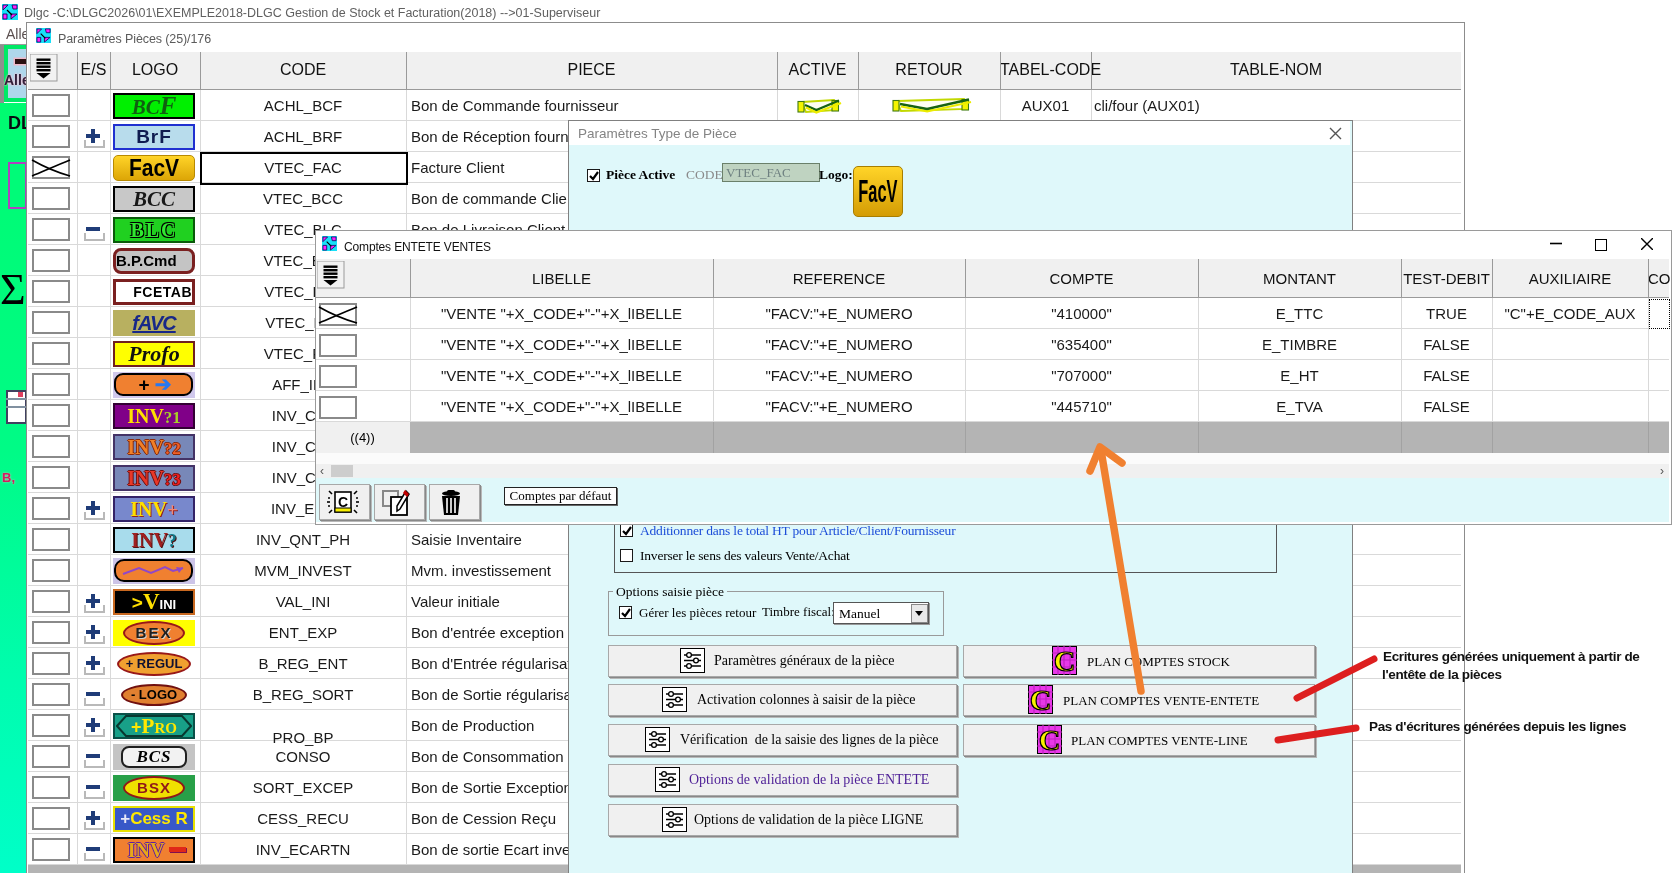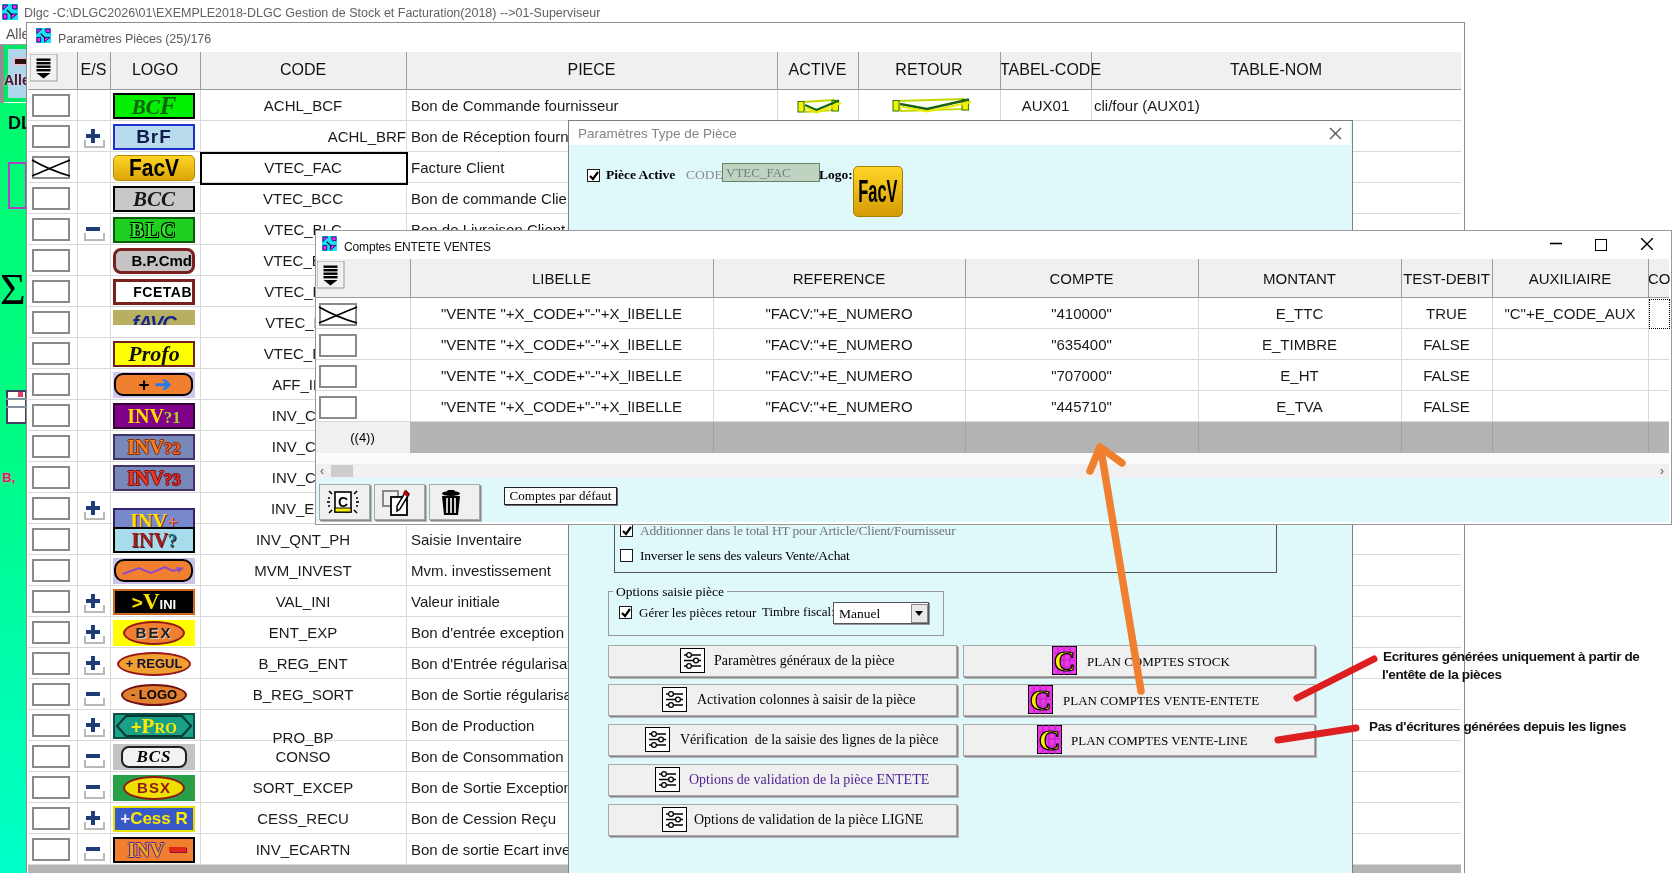--- a/index.html
+++ b/index.html
@@ -75,21 +75,21 @@
 <div class="ab" style="left:32px;top:94px;width:34px;height:19px;background:#fff;border:2px solid #8a8a8a;"></div>
 <div class="ab" style="left:113px;top:93px;width:78px;height:22px;line-height:22px;text-align:center;overflow:hidden;background:#00f000;border:2px solid #000;font-family:'Liberation Serif',serif;font-style:italic;font-weight:bold;font-size:21px;color:#106010;"><i>BC<span style="font-size:25px;">F</span></i></div>
 <div class="cell ctr" style="left:200px;top:97px;width:206px;font-size:15px;color:#1a1a1a;">ACHL_BCF</div>
 <div class="cell" style="left:411px;top:97px;font-size:15px;color:#1a1a1a;">Bon de Commande fournisseur</div>
 <div class="ab" style="left:28px;top:151px;width:1433px;height:1px;background:#d9d9d9;"></div>
 <div class="ab" style="left:32px;top:125px;width:34px;height:19px;background:#fff;border:2px solid #8a8a8a;"></div>
 <div class="ab" style="left:84px;top:140px;width:17px;height:6px;border-left:2px solid #b9b9b9;border-right:2px solid #b9b9b9;border-bottom:2px solid #b9b9b9;"></div>
 <div class="ab" style="left:86px;top:134px;width:14px;height:4px;background:#1f3c78;"></div>
 <div class="ab" style="left:91px;top:129px;width:4px;height:14px;background:#1f3c78;"></div>
 <div class="ab" style="left:113px;top:124px;width:78px;height:22px;line-height:22px;text-align:center;overflow:hidden;background:#b8dcec;border:2px solid #2030d0;font-weight:800;font-size:19px;color:#101c50;letter-spacing:1px;">BrF</div>
-<div class="cell ctr" style="left:200px;top:128px;width:206px;font-size:15px;color:#1a1a1a;text-align:right;">ACHL_BRF</div>
+<div class="cell ctr" style="left:200px;top:128px;width:206px;font-size:15px;color:#1a1a1a;">ACHL_BRF</div>
 <div class="cell" style="left:411px;top:128px;font-size:15px;color:#1a1a1a;">Bon de Réception fournisseur</div>
 <div class="ab" style="left:28px;top:182px;width:1433px;height:1px;background:#d9d9d9;"></div>
 <div class="ab" style="left:32px;top:156px;width:34px;height:19px;background:#fff;border:2px solid #8a8a8a;"></div>
 <svg class="ab" style="left:30px;top:155px;" width="42" height="25" viewBox="0 0 42 25">
     <path d="M2 5 C 11.4 10.35, 26.599999999999998 17.25, 40 21 " stroke="#000" stroke-width="1.7" fill="none"></path>
     <path d="M2 21 C 11.4 17.25, 26.599999999999998 10.35, 40 5" stroke="#000" stroke-width="1.7" fill="none"></path>
   </svg>
 <div class="ab" style="left:113px;top:155px;width:80px;height:24px;line-height:24px;text-align:center;overflow:hidden;background:linear-gradient(180deg,#ffd428,#dca506);border:1px solid #b88a00;border-radius:5px;font-weight:800;font-size:21px;color:#000;letter-spacing:0;"><span style="display:inline-block;transform:scaleY(1.15)">FacV</span></div>
 <div class="cell ctr" style="left:200px;top:159px;width:206px;font-size:15px;color:#1a1a1a;">VTEC_FAC</div>
 <div class="cell" style="left:411px;top:159px;font-size:15px;color:#1a1a1a;">Facture Client</div>
@@ -100,31 +100,31 @@
 <div class="cell" style="left:411px;top:190px;font-size:15px;color:#1a1a1a;">Bon de commande Client</div>
 <div class="ab" style="left:28px;top:244px;width:1433px;height:1px;background:#d9d9d9;"></div>
 <div class="ab" style="left:32px;top:218px;width:34px;height:19px;background:#fff;border:2px solid #8a8a8a;"></div>
 <div class="ab" style="left:84px;top:233px;width:17px;height:6px;border-left:2px solid #b9b9b9;border-right:2px solid #b9b9b9;border-bottom:2px solid #b9b9b9;"></div>
 <div class="ab" style="left:86px;top:227px;width:14px;height:4px;background:#1f3c78;"></div>
 <div class="ab" style="left:113px;top:217px;width:78px;height:22px;line-height:22px;text-align:center;overflow:hidden;background:#20d020;border:2px solid #0a5a0a;font-family:'Liberation Serif',serif;font-weight:bold;font-size:20px;color:#30e830;text-shadow:-1px -1px 0 #000,1px -1px 0 #000,-1px 1px 0 #000,1px 1px 0 #000;letter-spacing:2px;">BLC</div>
 <div class="cell ctr" style="left:200px;top:221px;width:206px;font-size:15px;color:#1a1a1a;">VTEC_BLC</div>
 <div class="cell" style="left:411px;top:221px;font-size:15px;color:#1a1a1a;">Bon de Livraison Client</div>
 <div class="ab" style="left:28px;top:275px;width:1433px;height:1px;background:#d9d9d9;"></div>
 <div class="ab" style="left:32px;top:249px;width:34px;height:19px;background:#fff;border:2px solid #8a8a8a;"></div>
-<div class="ab" style="left:113px;top:248px;width:76px;height:20px;line-height:20px;text-align:right;overflow:hidden;background:#c4c4c4;border:3px solid #7a2020;border-radius:8px;font-weight:800;font-size:15px;color:#000;">B.P.Cmd</div>
+<div class="ab" style="left:113px;top:248px;width:76px;height:20px;line-height:20px;text-align:left;overflow:hidden;background:#c4c4c4;border:3px solid #7a2020;border-radius:8px;font-weight:800;font-size:15px;color:#000;">B.P.Cmd</div>
 <div class="cell ctr" style="left:200px;top:252px;width:206px;font-size:15px;color:#1a1a1a;">VTEC_BPC</div>
 <div class="cell" style="left:411px;top:252px;font-size:15px;color:#1a1a1a;">Bon Préparation Commande</div>
 <div class="ab" style="left:28px;top:306px;width:1433px;height:1px;background:#d9d9d9;"></div>
 <div class="ab" style="left:32px;top:280px;width:34px;height:19px;background:#fff;border:2px solid #8a8a8a;"></div>
 <div class="ab" style="left:113px;top:279px;width:76px;height:20px;line-height:20px;text-align:right;overflow:hidden;background:#fff;border:3px solid #7a2020;font-weight:600;font-size:14px;color:#000;letter-spacing:0.5px;">FCETAB</div>
 <div class="cell ctr" style="left:200px;top:283px;width:206px;font-size:15px;color:#1a1a1a;">VTEC_FCT</div>
 <div class="cell" style="left:411px;top:283px;font-size:15px;color:#1a1a1a;">Facture Comptable</div>
 <div class="ab" style="left:28px;top:337px;width:1433px;height:1px;background:#d9d9d9;"></div>
 <div class="ab" style="left:32px;top:311px;width:34px;height:19px;background:#fff;border:2px solid #8a8a8a;"></div>
-<div class="ab" style="left:113px;top:310px;width:82px;height:15px;line-height:26px;text-align:center;overflow:hidden;background:#b8b060;font-weight:800;font-size:20px;color:#182888;text-decoration:underline;font-style:italic;letter-spacing:-1px;">fAVC</div>
+<div class="ab" style="left:113px;top:310px;width:82px;height:26px;line-height:26px;text-align:center;overflow:hidden;background:#b8b060;font-weight:800;font-size:20px;color:#182888;text-decoration:underline;font-style:italic;letter-spacing:-1px;">fAVC</div>
 <div class="cell ctr" style="left:200px;top:314px;width:206px;font-size:15px;color:#1a1a1a;">VTEC_FAV</div>
 <div class="cell" style="left:411px;top:314px;font-size:15px;color:#1a1a1a;">Facture Avoir</div>
 <div class="ab" style="left:28px;top:368px;width:1433px;height:1px;background:#d9d9d9;"></div>
 <div class="ab" style="left:32px;top:342px;width:34px;height:19px;background:#fff;border:2px solid #8a8a8a;"></div>
 <div class="ab" style="left:113px;top:341px;width:78px;height:22px;line-height:22px;text-align:center;overflow:hidden;background:#ffff00;border:2px solid #702020;font-family:'Liberation Serif',serif;font-style:italic;font-weight:bold;font-size:22px;color:#101010;">Profo</div>
 <div class="cell ctr" style="left:200px;top:345px;width:206px;font-size:15px;color:#1a1a1a;">VTEC_PRF</div>
 <div class="cell" style="left:411px;top:345px;font-size:15px;color:#1a1a1a;">Facture Proforma</div>
 <div class="ab" style="left:28px;top:399px;width:1433px;height:1px;background:#d9d9d9;"></div>
 <div class="ab" style="left:32px;top:373px;width:34px;height:19px;background:#fff;border:2px solid #8a8a8a;"></div>
 <div class="ab" style="left:113px;top:372px;width:82px;height:26px;line-height:26px;text-align:center;overflow:hidden;background:#d0c8ec;"></div>
@@ -144,21 +144,21 @@
 <div class="ab" style="left:28px;top:492px;width:1433px;height:1px;background:#d9d9d9;"></div>
 <div class="ab" style="left:32px;top:466px;width:34px;height:19px;background:#fff;border:2px solid #8a8a8a;"></div>
 <div class="ab" style="left:113px;top:465px;width:78px;height:22px;line-height:22px;text-align:center;overflow:hidden;background:#7888b8;border:2px solid #436;font-family:'Liberation Serif',serif;font-weight:bold;font-size:20px;color:#e83828;text-shadow:-1px 0 0 #701010,1px 0 0 #701010,0 -1px 0 #701010,0 1px 0 #701010;">INV<span style="color:#f02020;font-size:17px;">?3</span></div>
 <div class="cell ctr" style="left:200px;top:469px;width:206px;font-size:15px;color:#1a1a1a;">INV_CP3</div>
 <div class="cell" style="left:411px;top:469px;font-size:15px;color:#1a1a1a;">Inventaire comptage 3</div>
 <div class="ab" style="left:28px;top:523px;width:1433px;height:1px;background:#d9d9d9;"></div>
 <div class="ab" style="left:32px;top:497px;width:34px;height:19px;background:#fff;border:2px solid #8a8a8a;"></div>
 <div class="ab" style="left:84px;top:512px;width:17px;height:6px;border-left:2px solid #b9b9b9;border-right:2px solid #b9b9b9;border-bottom:2px solid #b9b9b9;"></div>
 <div class="ab" style="left:86px;top:506px;width:14px;height:4px;background:#1f3c78;"></div>
 <div class="ab" style="left:91px;top:501px;width:4px;height:14px;background:#1f3c78;"></div>
-<div class="ab" style="left:113px;top:496px;width:78px;height:22px;line-height:22px;text-align:center;overflow:hidden;background:#7888cc;border:2px solid #326;font-family:'Liberation Serif',serif;font-weight:bold;font-size:20px;color:#ffe000;text-shadow:1px 1px 0 #902020;margin-top:12px;">INV<span style="color:#f08878;font-size:19px;">+</span></div>
+<div class="ab" style="left:113px;top:496px;width:78px;height:22px;line-height:22px;text-align:center;overflow:hidden;background:#7888cc;border:2px solid #326;font-family:'Liberation Serif',serif;font-weight:bold;font-size:20px;color:#ffe000;text-shadow:1px 1px 0 #902020;">INV<span style="color:#f08878;font-size:19px;">+</span></div>
 <div class="cell ctr" style="left:200px;top:500px;width:206px;font-size:15px;color:#1a1a1a;">INV_ECA</div>
 <div class="cell" style="left:411px;top:500px;font-size:15px;color:#1a1a1a;">Bon d'entrée Ecart inventaire</div>
 <div class="ab" style="left:28px;top:554px;width:1433px;height:1px;background:#d9d9d9;"></div>
 <div class="ab" style="left:32px;top:528px;width:34px;height:19px;background:#fff;border:2px solid #8a8a8a;"></div>
 <div class="ab" style="left:113px;top:527px;width:78px;height:22px;line-height:22px;text-align:center;overflow:hidden;background:#a8dcec;border:2px solid #000;font-family:'Liberation Serif',serif;font-weight:bold;font-size:20px;color:#a02020;text-shadow:1px 1px 0 #501010;">INV<span style="color:#107888;font-size:18px;">?</span></div>
 <div class="cell ctr" style="left:200px;top:531px;width:206px;font-size:15px;color:#1a1a1a;">INV_QNT_PH</div>
 <div class="cell" style="left:411px;top:531px;font-size:15px;color:#1a1a1a;">Saisie Inventaire</div>
 <div class="ab" style="left:28px;top:585px;width:1433px;height:1px;background:#d9d9d9;"></div>
 <div class="ab" style="left:32px;top:559px;width:34px;height:19px;background:#fff;border:2px solid #8a8a8a;"></div>
 <div class="ab" style="left:113px;top:558px;width:82px;height:26px;line-height:26px;text-align:center;overflow:hidden;background:#ccc4e8;"></div>
@@ -285,21 +285,21 @@
 <div class="ab serif" style="left:606px;top:167px;font-size:13.5px;font-weight:bold;color:#000;">Pièce Active</div>
 <div class="ab serif" style="left:686px;top:167px;font-size:13.5px;color:#8a8a8a;">CODE:</div>
 <div class="ab" style="left:722px;top:163px;width:93px;height:17px;background:#bfd3c1;border:1px solid #6a806a;font-size:13px;color:#6e8080;font-family:'Liberation Serif',serif;padding-left:3px;line-height:17px;">VTEC_FAC</div>
 <div class="ab serif" style="left:819px;top:167px;font-size:13.5px;font-weight:bold;color:#000;">Logo:</div>
 <div class="ab" style="left:853px;top:166px;width:48px;height:49px;background:linear-gradient(180deg,#ffd428,#d49c04);border:1px solid #a87e00;border-radius:5px;text-align:center;font-weight:800;font-size:20px;color:#000;line-height:49px;"><span style="display:inline-block;transform:scale(0.82,1.6)">FacV</span></div>
 <div class="ab" style="left:614px;top:520px;width:661px;height:51px;border:1px solid #555;"></div>
 <div class="ab" style="left:620px;top:524px;width:11px;height:11px;background:#fff;border:1px solid #1a1a1a;"></div>
 <svg class="ab" style="left:621px;top:525px;" width="13" height="13" viewBox="0 0 13 13">
     <path d="M2 6 L5 9 L10 2" stroke="#000" stroke-width="2.2" fill="none"></path>
   </svg>
-<div class="ab serif" style="left:640px;top:523px;font-size:13.5px;letter-spacing:-0.2px;color:#737373;">Additionner dans le total HT pour Article/Client/Fournisseur</div>
+<div class="ab serif" style="left:640px;top:523px;font-size:13.5px;letter-spacing:-0.2px;color:#1d4ed8;">Additionner dans le total HT pour Article/Client/Fournisseur</div>
 <div class="ab" style="left:620px;top:549px;width:11px;height:11px;background:#fff;border:1px solid #1a1a1a;"></div>
 <div class="ab serif" style="left:640px;top:548px;font-size:13.5px;letter-spacing:-0.2px;color:#000;">Inverser le sens des valeurs Vente/Achat</div>
 <div class="ab" style="left:608px;top:591px;width:334px;height:43px;border:1px solid #9a9a9a;"></div>
 <div class="ab serif" style="left:613px;top:584px;font-size:13.5px;color:#000;background:#dff8fa;padding:0 3px;">Options saisie pièce</div>
 <div class="ab" style="left:619px;top:606px;width:11px;height:11px;background:#fff;border:1px solid #1a1a1a;"></div>
 <svg class="ab" style="left:620px;top:607px;" width="13" height="13" viewBox="0 0 13 13">
     <path d="M2 6 L5 9 L10 2" stroke="#000" stroke-width="2.2" fill="none"></path>
   </svg>
 <div class="ab serif" style="left:639px;top:605px;font-size:13px;color:#000;">Gérer les pièces retour</div>
 <div class="ab serif" style="left:762px;top:604px;font-size:13px;color:#000;">Timbre fiscal:</div>

